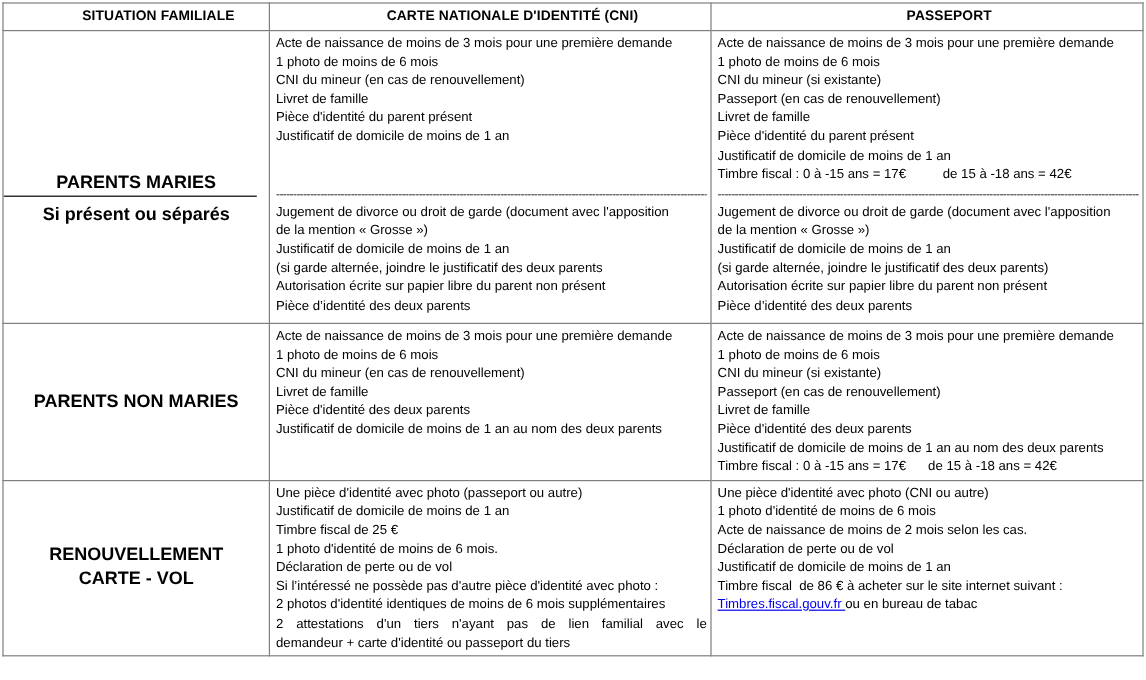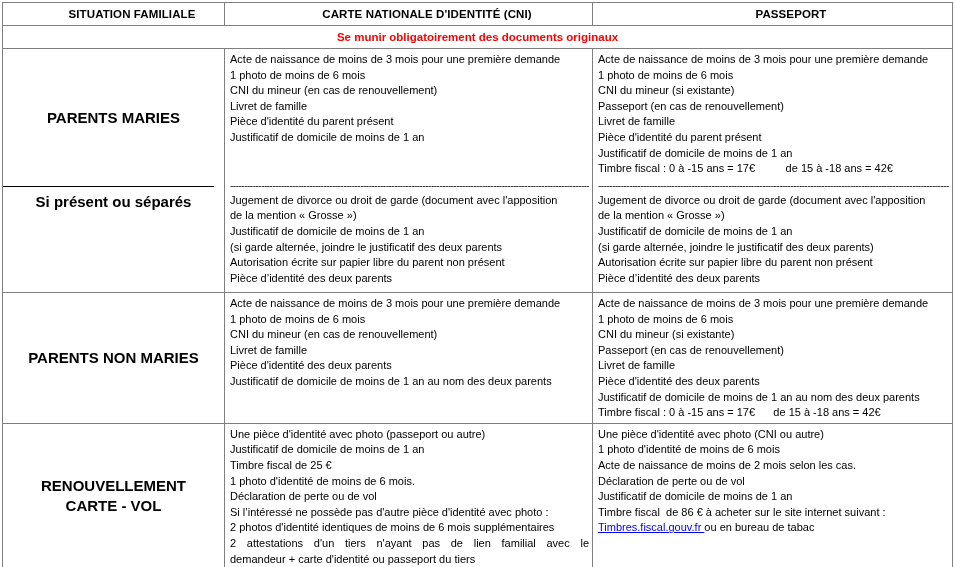--- a/index.html
+++ b/index.html
@@ -76,21 +76,21 @@
       height: 10px;
       margin: 4px 0 2px 0;
     }
     .link {
       color: #0000ee;
       text-decoration: underline;
     }
     .married-top {
       height: 137px;
       display: flex;
-      align-items: center;
+      align-items: flex-end;
       justify-content: center;
       border-bottom: 1.5px solid #000;
       margin-right: 10px;
       padding-left: 10px;
     }
     .married-bottom {
       height: 100px;
       display: flex;
       align-items: flex-start;
       justify-content: center;
@@ -107,23 +107,20 @@
     <col style="width:360px">
   </colgroup>
   <thead>
     <tr>
       <th>SITUATION FAMILIALE</th>
       <th>CARTE NATIONALE D'IDENTITÉ (CNI)</th>
       <th>PASSEPORT</th>
     </tr>
   </thead>
   <tbody>
-    <tr>
-      <td colspan="3" class="banner-cell">Se munir obligatoirement des documents originaux</td>
-    </tr>
 
     <tr style="height:242px">
       <td class="situation-cell" style="vertical-align:top !important; padding:0;">
         <div class="married-top">
           <span>PARENTS MARIES</span>
         </div>
         <div class="married-bottom">
           <span>Si présent ou séparés</span>
         </div>
       </td>

